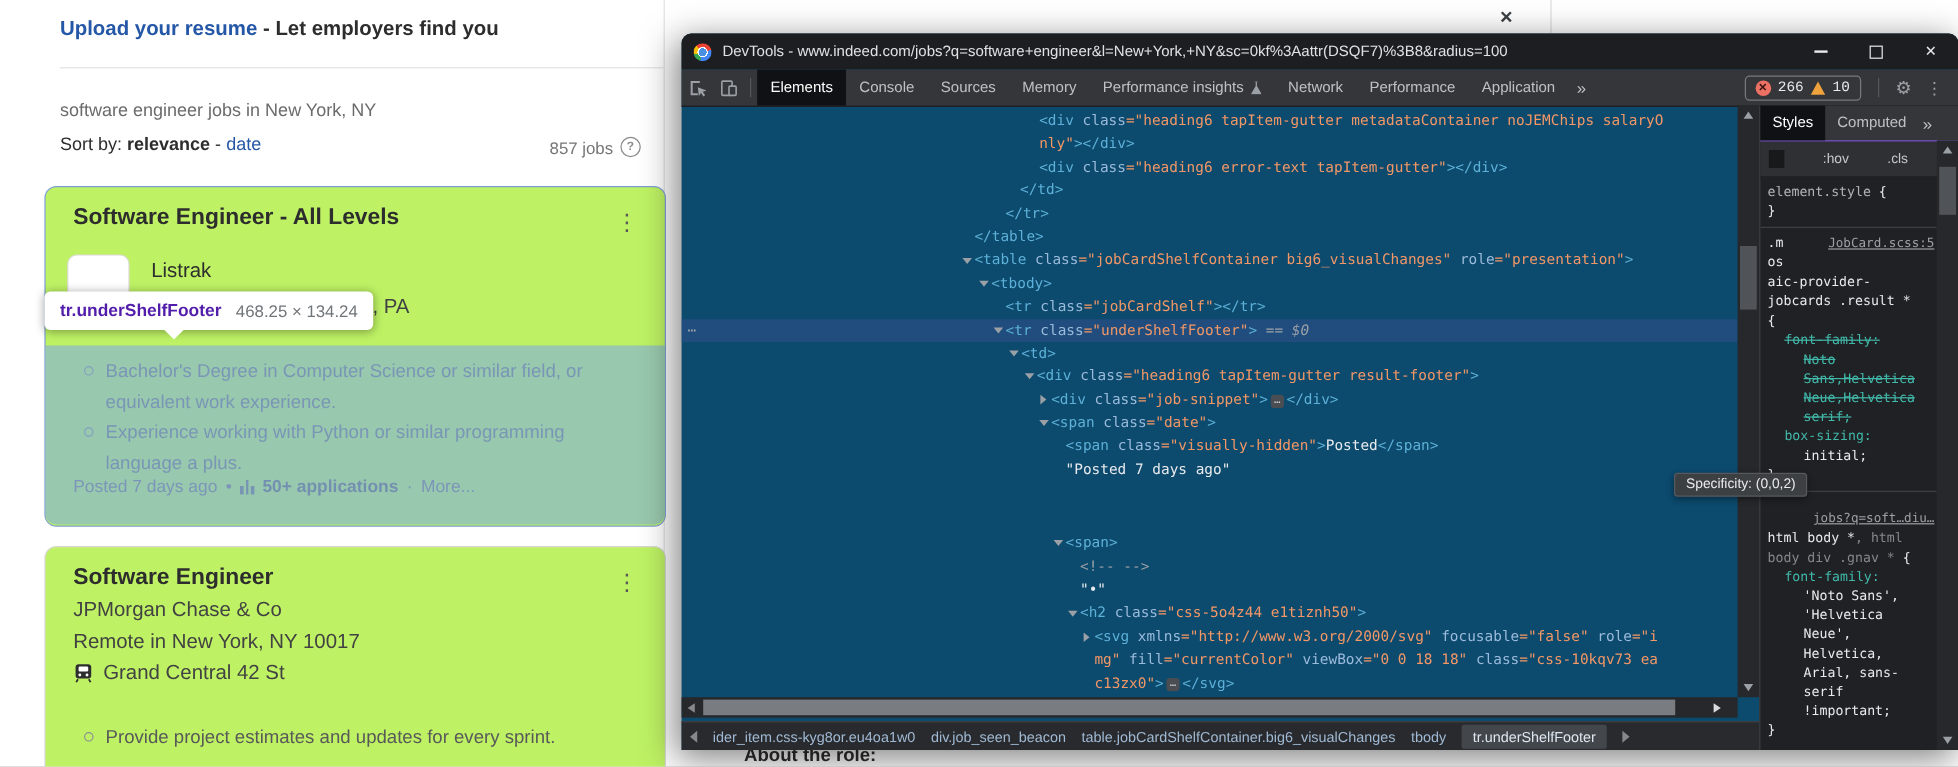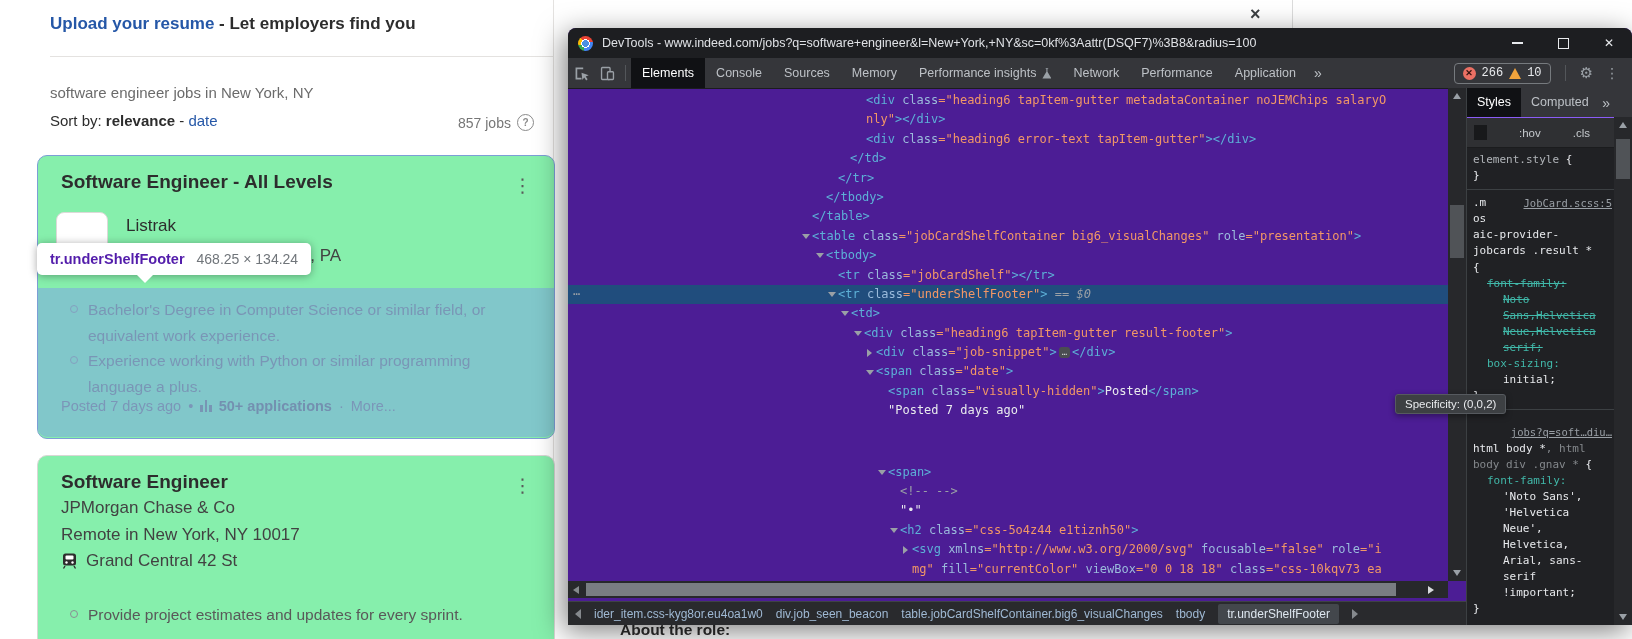--- a/index.html
+++ b/index.html
@@ -11,21 +11,21 @@
   .bg-close{position:absolute;left:1250px;top:4px;font-size:18px;color:#3c4043;font-weight:600;cursor:pointer;}
   .up-header{position:absolute;left:50px;top:14px;font-size:17px;font-weight:700;color:#2d2d2d;}
   .up-header a{color:#2557a7;text-decoration:none;}
   .hr1{position:absolute;left:50px;top:56px;width:503px;height:1px;background:#e4e2e0;}
   .subtitle{position:absolute;left:50px;top:84px;font-size:15px;color:#6b6b6b;}
   .sortrow{position:absolute;left:50px;top:112px;font-size:15px;color:#2d2d2d;}
   .sortrow .sel{font-weight:700;}
   .sortrow .lnk{color:#2557a7;cursor:pointer;}
   .jobscount{position:absolute;left:458px;top:114px;font-size:14px;color:#767676;display:flex;align-items:center;gap:6px;}
   .help-circ{width:15px;height:15px;border:1.5px solid #8a8a8a;border-radius:50%;font-size:10px;font-weight:700;color:#8a8a8a;display:flex;align-items:center;justify-content:center;}
-  .card{position:absolute;left:37px;width:516px;background:#86efac;border-radius:10px;}
+  .card{position:absolute;left:37px;width:516px;background:#bef264;border-radius:10px;}
   #card1{top:155px;height:282px;border:1px solid #7d9ed6;}
   #card2{top:455px;height:200px;border:1px solid #d9d7d5;}
   .card .title{position:absolute;left:23px;top:15px;font-size:19px;font-weight:700;color:#2d2d2d;}
   .card .kebab{position:absolute;right:22px;top:18px;font-size:19px;color:#595959;cursor:pointer;}
   .logo-box{position:absolute;left:18px;top:56px;width:50px;height:50px;border:1px solid #dcdad8;border-radius:8px;background:#fff;}
   .logo-box span{position:absolute;left:0;right:0;bottom:8px;text-align:center;font-size:7px;letter-spacing:0;color:#1f1f1f;white-space:nowrap;}
   .company1{position:absolute;left:88px;top:60px;font-size:17px;color:#2d2d2d;}
   .location1{position:absolute;left:158px;top:90px;font-size:17px;color:#424242;}
   .overlay{position:absolute;left:0;top:132px;width:516px;height:149px;background:rgba(126,172,221,.60);border-radius:0 0 9px 9px;z-index:3;}
   .bullets{position:absolute;left:30px;width:460px;z-index:1;}
@@ -42,21 +42,21 @@
   .company2{position:absolute;left:23px;top:42px;font-size:17px;color:#424242;}
   .location2{position:absolute;left:23px;top:69px;font-size:17px;color:#424242;}
   .transit{position:absolute;left:23px;top:95px;font-size:17px;color:#424242;display:flex;align-items:center;gap:8px;}
   
   .inspect-tip{position:absolute;left:37px;top:243px;height:32px;background:#fff;border-radius:5px;box-shadow:0 1px 8px rgba(0,0,0,.35);display:flex;align-items:center;gap:12px;padding:0 13px;z-index:6;}
   .inspect-tip .sel-name{font-size:14.5px;font-weight:700;color:#531dab;}
   .inspect-tip .dims{font-size:14px;color:#70757a;}
   .inspect-tip::after{content:"";position:absolute;left:100px;bottom:-8px;border-left:8px solid transparent;border-right:8px solid transparent;border-top:8px solid #fff;}
   .about-role{position:absolute;left:620px;top:621px;font-size:15.5px;font-weight:700;color:#2d2d2d;}
   
-  #devtools{position:absolute;left:568px;top:28px;width:1064px;height:597px;background:#4c1d95;border-radius:8px 8px 0 0;box-shadow:-4px 6px 28px rgba(0,0,0,.5);color:#e8eaed;z-index:8;}
+  #devtools{position:absolute;left:568px;top:28px;width:1064px;height:597px;background:#0c4a6e;border-radius:8px 8px 0 0;box-shadow:-4px 6px 28px rgba(0,0,0,.5);color:#e8eaed;z-index:8;}
   .dt-titlebar{position:absolute;left:0;top:0;right:0;height:30px;background:#1d1e21;border-radius:8px 8px 0 0;display:flex;align-items:center;padding-left:10px;}
   .clogo{width:15px;height:15px;border-radius:50%;background:radial-gradient(circle at center,#4a90e2 0 31%,#fff 32% 40%,transparent 41%),conic-gradient(from -45deg,#ea4335 0 120deg,#4285f4 120deg 240deg,#34a853 240deg 300deg,#fbbc05 300deg 360deg);flex:0 0 auto;}
   .dt-title{margin-left:9px;font-size:12.5px;color:#dfe1e5;white-space:nowrap;}
   .win-ctrls{position:absolute;right:0;top:0;height:30px;display:flex;}
   .win-btn{width:46px;height:30px;display:flex;align-items:center;justify-content:center;color:#e8eaed;font-size:12px;cursor:pointer;}
   .minbar{width:11px;height:1.5px;background:#e8eaed;}
   .maxbox{width:9px;height:9px;border:1.4px solid #e8eaed;}
   .dt-toolbar{position:absolute;left:0;top:30px;right:0;height:30px;background:#35363a;border-bottom:1px solid #1b1c1e;display:flex;align-items:center;}
   .tb-icon{width:26px;height:30px;display:flex;align-items:center;justify-content:center;cursor:pointer;flex:0 0 auto;}
   .tb-sep{width:1px;height:16px;background:#53565a;margin:0 5px;flex:0 0 auto;}
@@ -277,21 +277,20 @@
         <div class="dt-kebab">⋮</div>
       </div>
     </div>
 
     <div id="tree">
         <div class="tl"><span class="txt" style="padding-left: 298px;"><span class="tk-t">&lt;div </span><span class="tk-a">class</span><span class="tk-v">="heading6 tapItem-gutter metadataContainer noJEMChips salaryO</span></span></div>
         <div class="tl"><span class="txt" style="padding-left: 298px;"><span class="tk-v">nly"</span><span class="tk-t">&gt;&lt;/div&gt;</span></span></div>
         <div class="tl"><span class="txt" style="padding-left: 298px;"><span class="tk-t">&lt;div </span><span class="tk-a">class</span><span class="tk-v">="heading6 error-text tapItem-gutter"</span><span class="tk-t">&gt;&lt;/div&gt;</span></span></div>
         <div class="tl"><span class="txt" style="padding-left: 282px;"><span class="tk-t">&lt;/td&gt;</span></span></div>
         <div class="tl"><span class="txt" style="padding-left: 270px;"><span class="tk-t">&lt;/tr&gt;</span></span></div>
-        <div class="tl"><span class="txt" style="padding-left: 258px;"><span class="tk-t">&lt;/tbody&gt;</span></span></div>
         <div class="tl"><span class="txt" style="padding-left: 244px;"><span class="tk-t">&lt;/table&gt;</span></span></div>
         <div class="tl"><span class="arr arr-v" style="left: 231px;"></span><span class="txt" style="padding-left: 244px;"><span class="tk-t">&lt;table </span><span class="tk-a">class</span><span class="tk-v">="jobCardShelfContainer big6_visualChanges"</span><span class="tk-a"> role</span><span class="tk-v">="presentation"</span><span class="tk-t">&gt;</span></span></div>
         <div class="tl"><span class="arr arr-v" style="left: 245px;"></span><span class="txt" style="padding-left: 258px;"><span class="tk-t">&lt;tbody&gt;</span></span></div>
         <div class="tl"><span class="txt" style="padding-left: 270px;"><span class="tk-t">&lt;tr </span><span class="tk-a">class</span><span class="tk-v">="jobCardShelf"</span><span class="tk-t">&gt;&lt;/tr&gt;</span></span></div>
         <div class="tl sel"><span class="gutter">⋯</span><span class="arr arr-v" style="left: 257px;"></span><span class="txt" style="padding-left: 270px;"><span class="tk-t">&lt;tr </span><span class="tk-a">class</span><span class="tk-v">="underShelfFooter"</span><span class="tk-t">&gt;</span><span class="tk-m"> == $0</span></span></div>
         <div class="tl"><span class="arr arr-v" style="left: 270px;"></span><span class="txt" style="padding-left: 283px;"><span class="tk-t">&lt;td&gt;</span></span></div>
         <div class="tl"><span class="arr arr-v" style="left: 283px;"></span><span class="txt" style="padding-left: 296px;"><span class="tk-t">&lt;div </span><span class="tk-a">class</span><span class="tk-v">="heading6 tapItem-gutter result-footer"</span><span class="tk-t">&gt;</span></span></div>
         <div class="tl"><span class="arr arr-r" style="left: 295px;"></span><span class="txt" style="padding-left: 308px;"><span class="tk-t">&lt;div </span><span class="tk-a">class</span><span class="tk-v">="job-snippet"</span><span class="tk-t">&gt;</span><span class="tk-e">…</span><span class="tk-t">&lt;/div&gt;</span></span></div>
         <div class="tl"><span class="arr arr-v" style="left: 295px;"></span><span class="txt" style="padding-left: 308px;"><span class="tk-t">&lt;span </span><span class="tk-a">class</span><span class="tk-v">="date"</span><span class="tk-t">&gt;</span></span></div>
         <div class="tl"><span class="txt" style="padding-left: 320px;"><span class="tk-t">&lt;span </span><span class="tk-a">class</span><span class="tk-v">="visually-hidden"</span><span class="tk-t">&gt;</span><span class="tk-w">Posted</span><span class="tk-t">&lt;/span&gt;</span></span></div>

